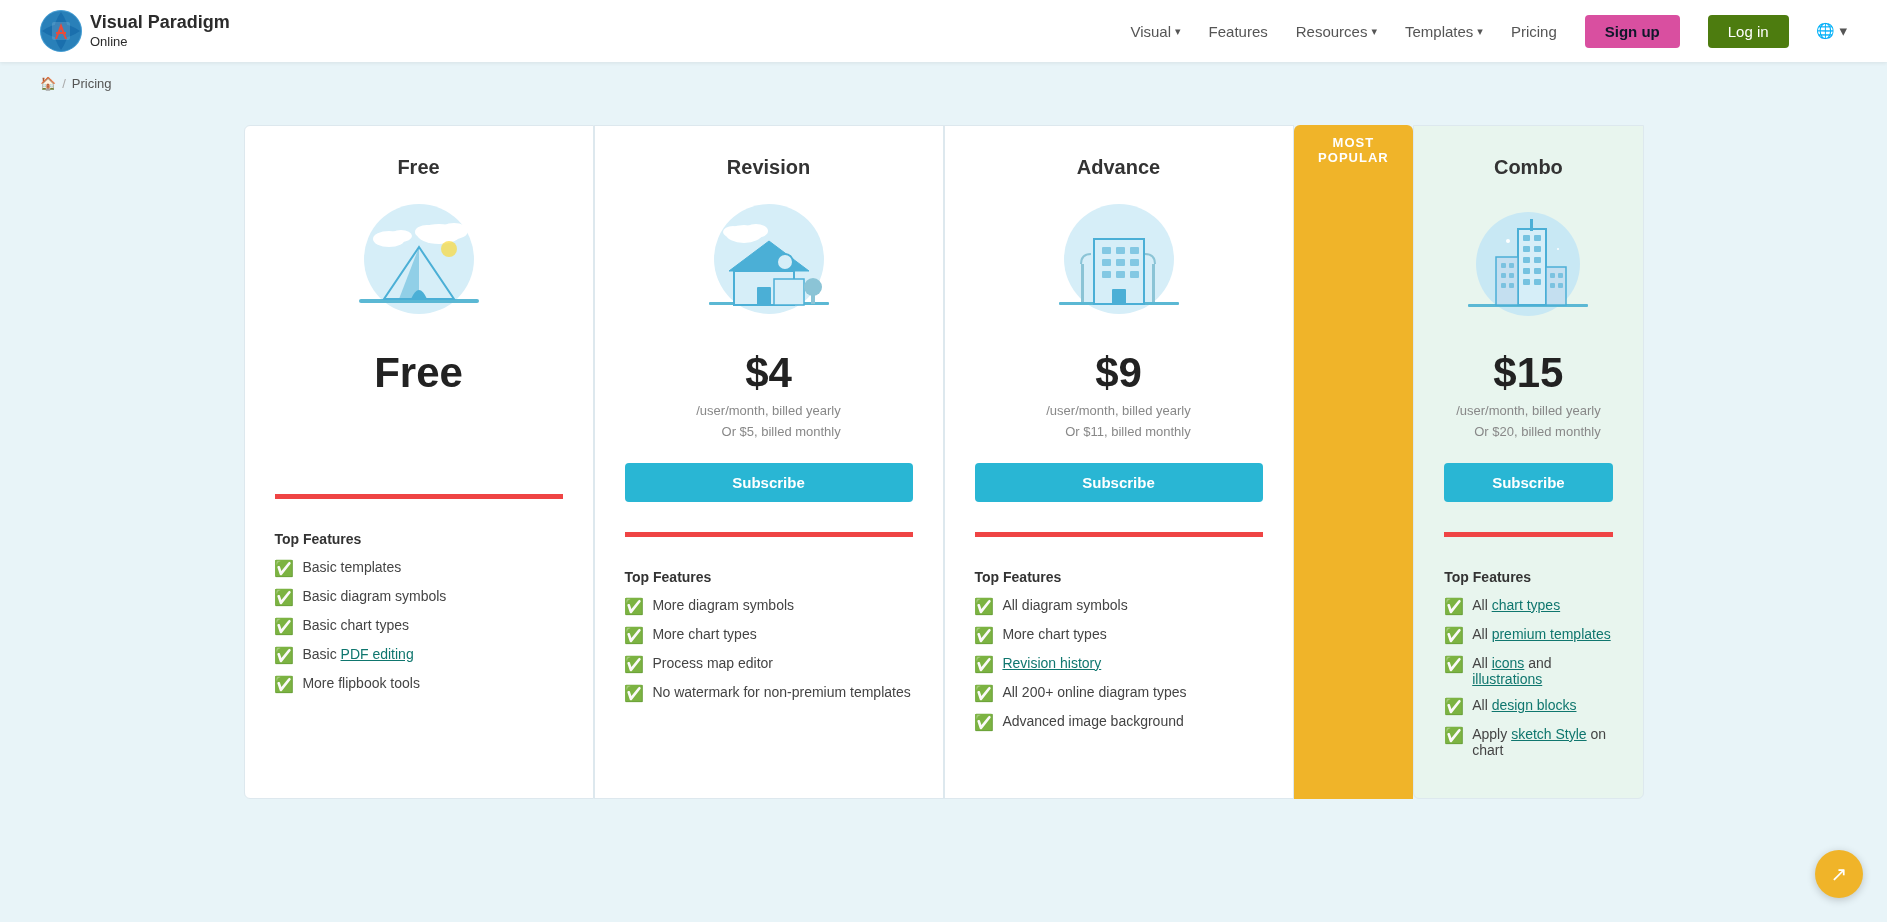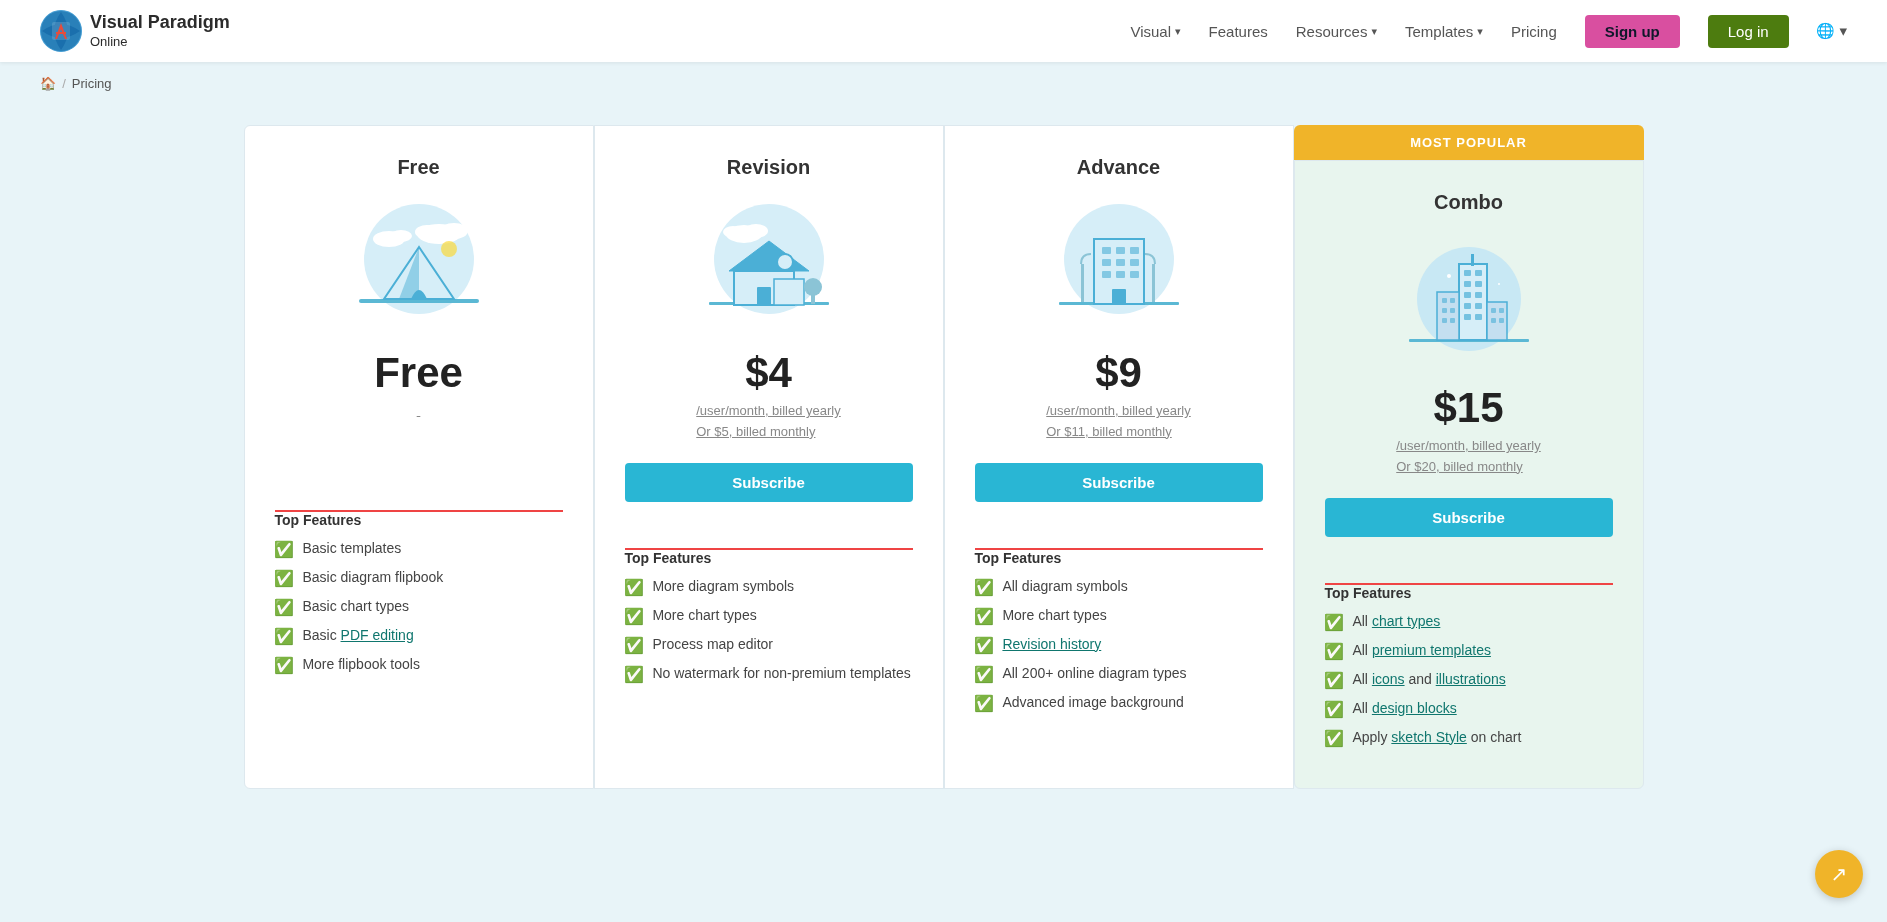--- a/index.html
+++ b/index.html
@@ -89,48 +89,48 @@
       border: 1px solid #dde8ee;
       display: flex; flex-direction: column; align-items: center;
     }
     .plan-card:first-child { border-radius: 6px 0 0 6px; }
     .plan-card.combo {
       background: #e8f5ee;
       border-radius: 0 0 6px 6px;
     }
     .combo-wrapper {
       
-      display: flex; flex-direction: column;
+      display: flex; 
     }
 
     .plan-name {
       font-size: 20px; font-weight: 700; color: #333; margin-bottom: 20px;
       text-align: center;
     }
     .plan-illustration {
       width: 160px; height: 130px; margin-bottom: 20px;
       display: flex; align-items: center; justify-content: center;
     }
     .plan-price {
       font-size: 42px; font-weight: 800; color: #222;
     }
     .plan-price-sub {
-      font-size: 13px; color: #888; text-align: left; margin-top: 4px; line-height: 1.6; text-decoration: underline;
+      font-size: 13px; color: #888; text-align: right; margin-top: 4px; line-height: 1.6;
     }
     .btn-subscribe {
       background: #29b6d4; color: #fff; border: none;
       padding: 11px 36px; border-radius: 4px; font-size: 15px; font-weight: 600;
       cursor: pointer; margin: 20px 0;
       width: 100%;
     }
 
     .features-section {
-      width: 100%; margin-top: 26px;
-      border-top: 2px solid #ef4444;
-      padding-top: 0;
+      width: 100%; margin-top: 10px;
+      border-top: 5px solid #ef4444;
+      padding-top: 32px;
     }
     .features-title {
       font-weight: 700; font-size: 14px; color: #333; margin-bottom: 12px;
     }
     .feature-item {
       display: flex; align-items: flex-start; gap: 8px;
       margin-bottom: 10px; font-size: 14px; color: #444;
     }
     .check-icon {
       color: #29b6d4; font-size: 16px; flex-shrink: 0; margin-top: 0px;
@@ -214,21 +214,21 @@
       <div style="height:62px"></div>
 
       <div class="features-section">
         <div class="features-title">Top Features</div>
         <div class="feature-item">
           <span class="check-icon">✅</span>
           <span>Basic templates</span>
         </div>
         <div class="feature-item">
           <span class="check-icon">✅</span>
-          <span>Basic diagram flipbook</span>
+          <span>Basic diagram symbols</span>
         </div>
         <div class="feature-item">
           <span class="check-icon">✅</span>
           <span>Basic chart types</span>
         </div>
         <div class="feature-item">
           <span class="check-icon">✅</span>
           <span>Basic <a class="link-text">PDF editing</a></span>
         </div>
         <div class="feature-item">

